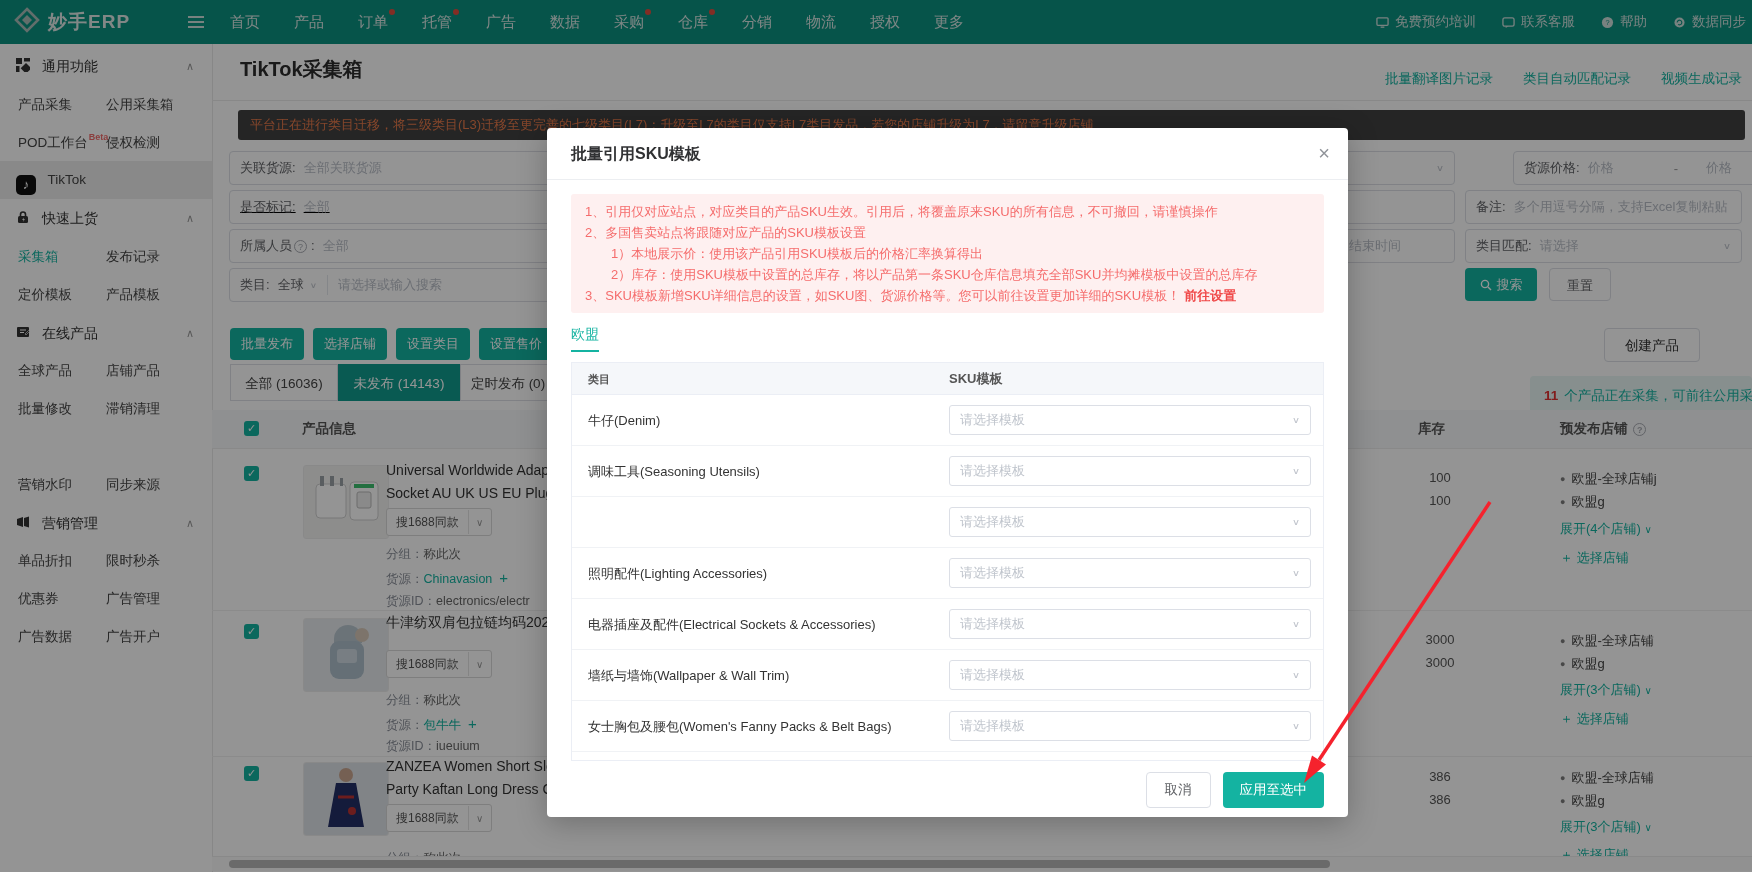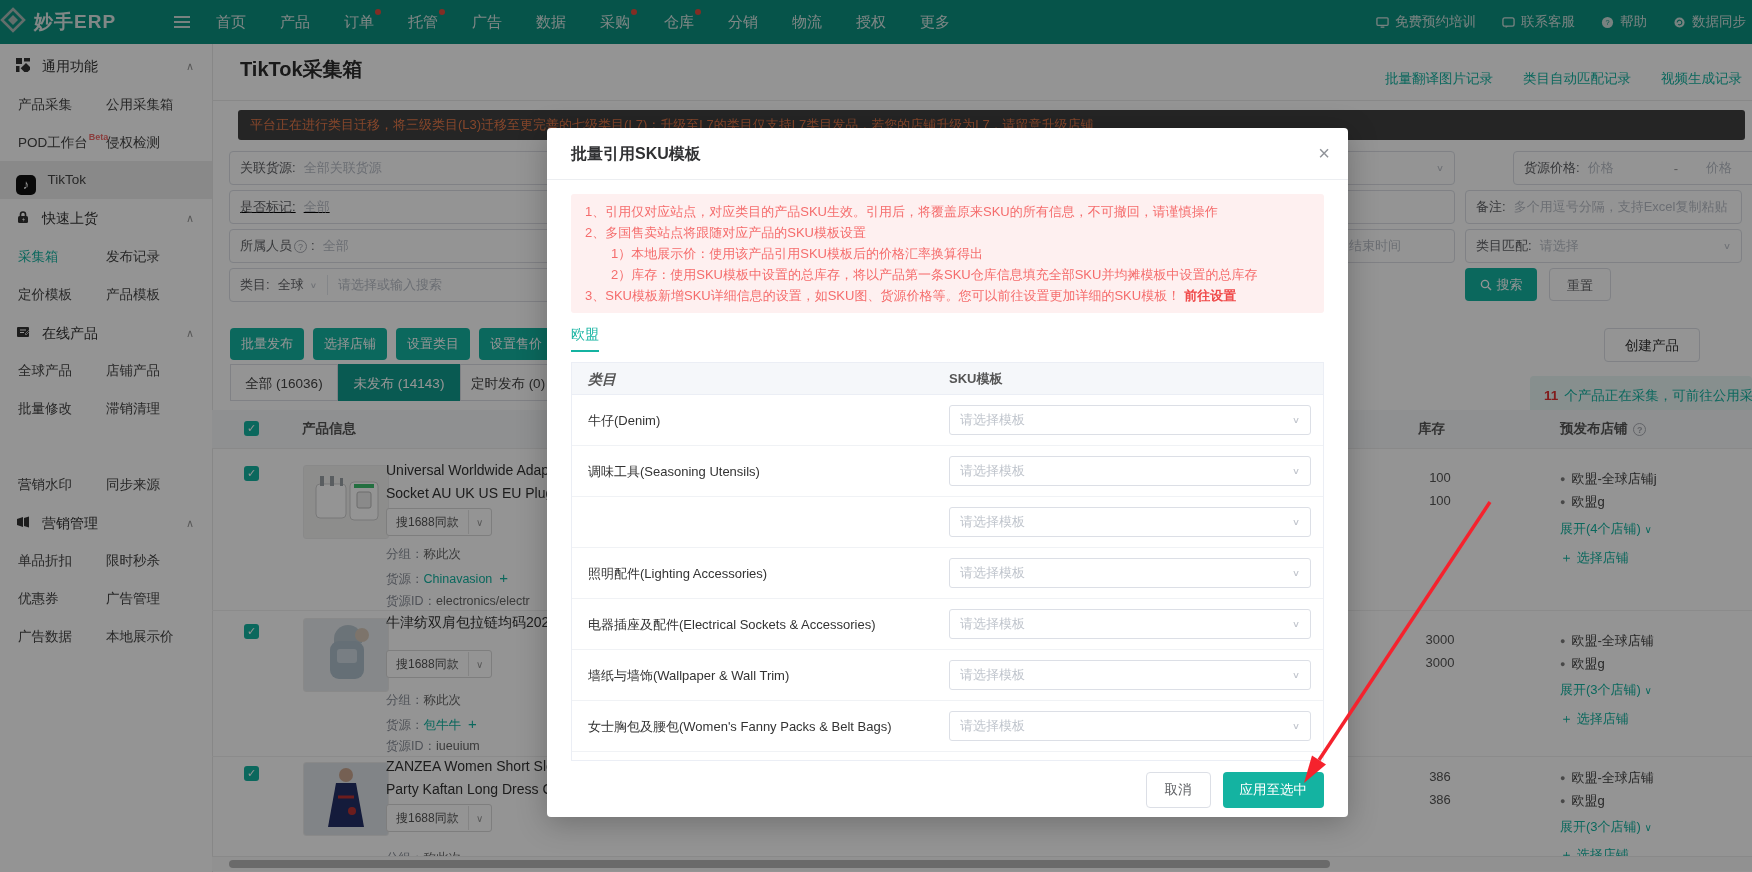--- a/index.html
+++ b/index.html
@@ -1,20 +1,20 @@
 <!DOCTYPE html>
 <html><head>
 <meta charset="utf-8">
 <style>
   html,body{margin:0;padding:0;}
   body{width:1752px;height:872px;overflow:hidden;font-family:"Liberation Sans","DejaVu Sans",sans-serif;background:#fff;}
   #screen{position:relative;width:1752px;height:872px;overflow:hidden;background:#fff;}
   
   .navbar{position:absolute;left:0;top:0;width:1752px;height:44px;background:#0c9180;display:flex;align-items:center;}
-  .brand{display:flex;align-items:center;gap:8px;width:160px;}
+  .brand{display:flex;align-items:center;gap:8px;padding-left:14px;width:160px;}
   .brand-name{color:#dfe9e7;font-size:19px;font-weight:bold;letter-spacing:1px;}
   .nav-burger{margin-left:14px;display:flex;flex-direction:column;gap:3px;cursor:pointer;}
   .nav-burger i{display:block;width:16px;height:2px;background:#cfe0dd;}
   .nav-menu{display:flex;align-items:center;gap:34px;margin-left:26px;}
   .nav-item{position:relative;color:#d9e7e4;font-size:15px;cursor:pointer;white-space:nowrap;}
   .nav-item .dot{position:absolute;right:-7px;top:-4px;width:6px;height:6px;border-radius:50%;background:#e04f3f;}
   .nav-right{position:absolute;right:0;top:0;height:44px;display:flex;align-items:center;gap:26px;padding-right:6px;}
   .nav-right .nr{display:flex;align-items:center;gap:6px;color:#cfe0dd;font-size:13.5px;cursor:pointer;white-space:nowrap;}
   
   .sidebar{position:absolute;left:0;top:44px;width:212px;height:828px;background:#fff;border-right:1px solid #e8e8e8;}
@@ -76,21 +76,21 @@
   .modal{position:absolute;left:547px;top:128px;width:801px;height:689px;background:#fff;border-radius:4px;box-shadow:0 6px 30px rgba(0,0,0,.25);z-index:60;}
   .m-head{position:absolute;left:0;top:0;width:100%;height:52px;border-bottom:1px solid #eceef1;box-sizing:border-box;}
   .m-title{position:absolute;left:24px;top:0;line-height:52px;font-size:16px;font-weight:600;color:#303133;}
   .m-close{position:absolute;right:18px;top:12px;font-size:20px;color:#909399;cursor:pointer;line-height:26px;}
   .m-notice{position:absolute;left:24px;top:66px;width:753px;box-sizing:border-box;background:#fef0f0;color:#f56c6c;font-size:13px;line-height:21px;padding:7px 14px;border-radius:3px;}
   .m-notice .indent{padding-left:26px;}
   .m-link{color:#f04a4a;font-weight:bold;cursor:pointer;margin-left:4px;}
   .m-tab{position:absolute;left:24px;top:198px;color:#14b3a1;font-size:14px;cursor:pointer;padding-bottom:6px;border-bottom:2px solid #14b3a1;}
   .m-table{position:absolute;left:24px;top:234px;width:753px;height:399px;border:1px solid #ebeef5;box-sizing:border-box;overflow:hidden;}
   .mt-head{height:32px;background:#f5f7fa;position:relative;border-bottom:1px solid #ebeef5;box-sizing:border-box;}
-  .mt-head .h1{position:absolute;left:16px;line-height:32px;font-size:14px;color:#555;font-weight:bold;font-style:italic;}
+  .mt-head .h1{position:absolute;left:16px;line-height:32px;font-size:11px;color:#555;font-weight:bold;}
   .mt-head .h2{position:absolute;left:377px;line-height:32px;font-size:13px;color:#555;font-weight:bold;}
   .mt-row{height:51px;position:relative;border-bottom:1px solid #f0f2f5;box-sizing:border-box;}
   .mt-row .lbl{position:absolute;left:16px;top:0;line-height:51px;font-size:13px;color:#333;white-space:nowrap;}
   .m-select{position:absolute;left:377px;top:10px;width:362px;height:30px;border:1px solid #dcdfe6;border-radius:3px;box-sizing:border-box;background:#fff;cursor:pointer;}
   .m-select .ph{position:absolute;left:10px;line-height:28px;font-size:13px;color:#bfc4cc;}
   .m-select .ch{position:absolute;right:10px;line-height:28px;color:#c0c4cc;font-size:11px;transform:scaleY(.8);}
   .m-footer{position:absolute;right:24px;bottom:9px;display:flex;gap:12px;align-items:center;}
   .btn-cancel{height:36px;line-height:34px;padding:0 18px;border:1px solid #dcdfe6;border-radius:4px;color:#606266;font-size:13.5px;background:#fff;cursor:pointer;box-sizing:border-box;}
   .btn-apply{height:36px;line-height:36px;padding:0 17px;border-radius:4px;background:#14b3a1;color:#fff;font-size:13.5px;cursor:pointer;}
   .arrow-svg{position:absolute;left:0;top:0;z-index:70;pointer-events:none;}
@@ -235,21 +235,21 @@
     <div class="sb-row" style="top:498px;">
       <span class="sb-a">单品折扣</span>
       <span class="sb-b">限时秒杀</span>
     </div>
     <div class="sb-row" style="top:536px;">
       <span class="sb-a">优惠券</span>
       <span class="sb-b">广告管理</span>
     </div>
     <div class="sb-row" style="top:574px;">
       <span class="sb-a">广告数据</span>
-      <span class="sb-b">本地展示价</span>
+      <span class="sb-b">广告开户</span>
     </div>
   </aside>
 
   <div class="page-title">TikTok采集箱</div>
   <div class="hdr-links">
     <span>批量翻译图片记录</span>
     <span>类目自动匹配记录</span>
     <span>视频生成记录</span>
   </div>
   <div class="hdiv"></div>

